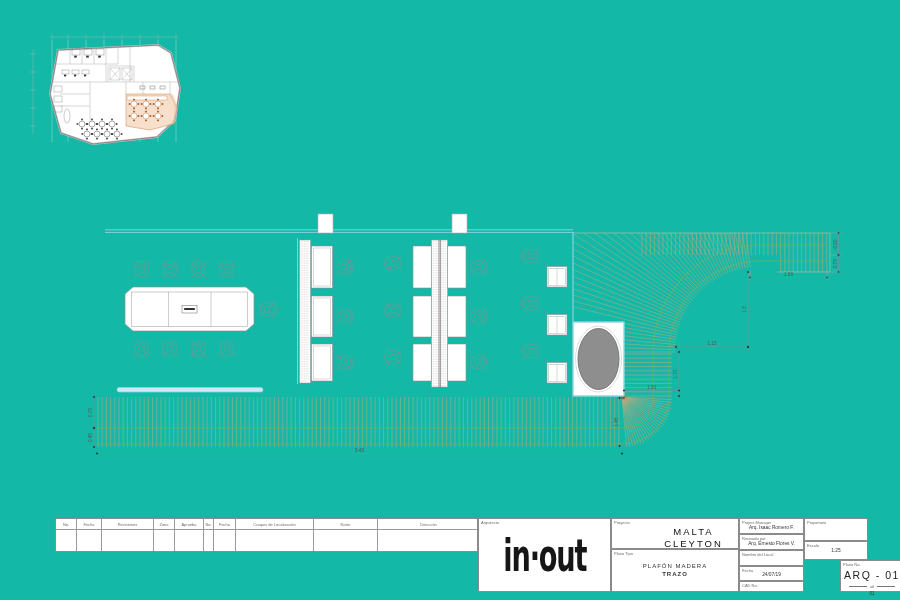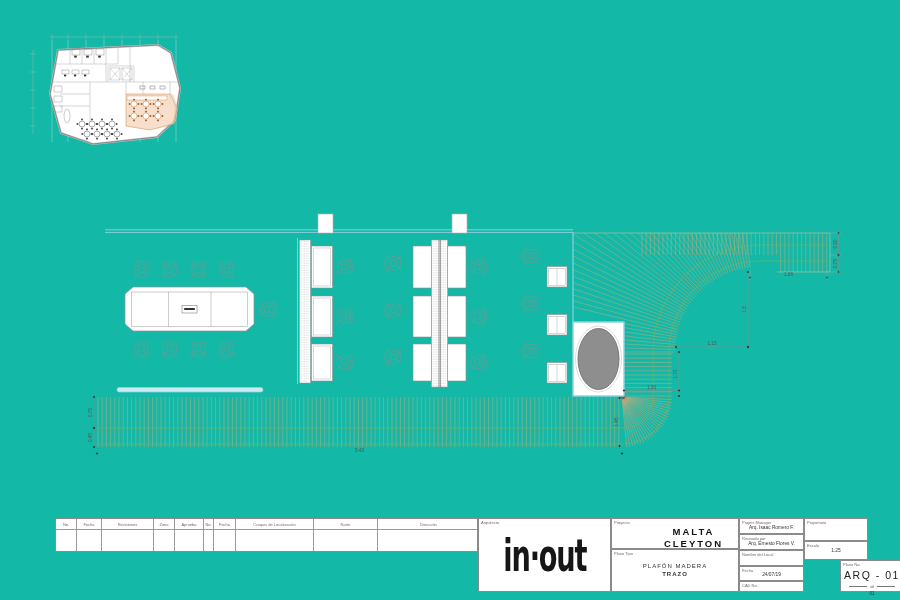--- a/index.html
+++ b/index.html
@@ -9,21 +9,21 @@
   .cell{position:absolute;border:0.5px solid #8b8b8b;box-sizing:border-box;background:#fff;}
   .lbl{position:absolute;top:1px;left:2px;font-size:4px;color:#6d6d6d;white-space:nowrap;}
   .rev{position:absolute;left:55px;top:518px;width:423px;height:34px;border:0.6px solid #8b8b8b;
        box-sizing:border-box;background:#fff;}
   .rev .hline{position:absolute;left:0;right:0;top:9.5px;border-top:0.5px solid #9a9a9a;}
   .rc{position:absolute;top:0;height:100%;border-left:0.5px solid #9a9a9a;box-sizing:border-box;
       font-size:4px;color:#6d6d6d;text-align:center;padding-top:2.5px;overflow:hidden;}
   .logo{position:absolute;inset:0;display:flex;align-items:center;justify-content:center;}
   .lg{font-family:"DejaVu Sans",sans-serif;font-weight:800;font-size:34px;letter-spacing:-1.5px;
       transform:scale(0.8,1.3);color:#161616;}
-  .proj{margin-top:7px;text-align:center;font-size:9.5px;font-weight:bold;letter-spacing:2px;
+  .proj{margin-top:7px;text-align:center;font-size:9.5px;font-weight:normal;letter-spacing:2px;
         line-height:12px;color:#111;padding-left:37px;}
   .ptype{margin-top:12px;text-align:center;font-size:6px;letter-spacing:1px;line-height:8px;color:#333;}
   .ptype .b2{font-weight:bold;}
   .val{margin-top:6px;text-align:center;font-size:4.8px;color:#333;}
   .sheetno{margin-top:8px;text-align:center;font-size:10.5px;letter-spacing:1.5px;color:#222;}
   .ofrow{display:flex;align-items:center;justify-content:center;gap:3px;font-size:4.2px;
          color:#444;margin-top:3px;}
   .ofrow .l{width:18px;border-top:0.5px solid #777;}
   .of01{text-align:center;font-size:4.5px;margin-top:2px;color:#333;}
 </style>

